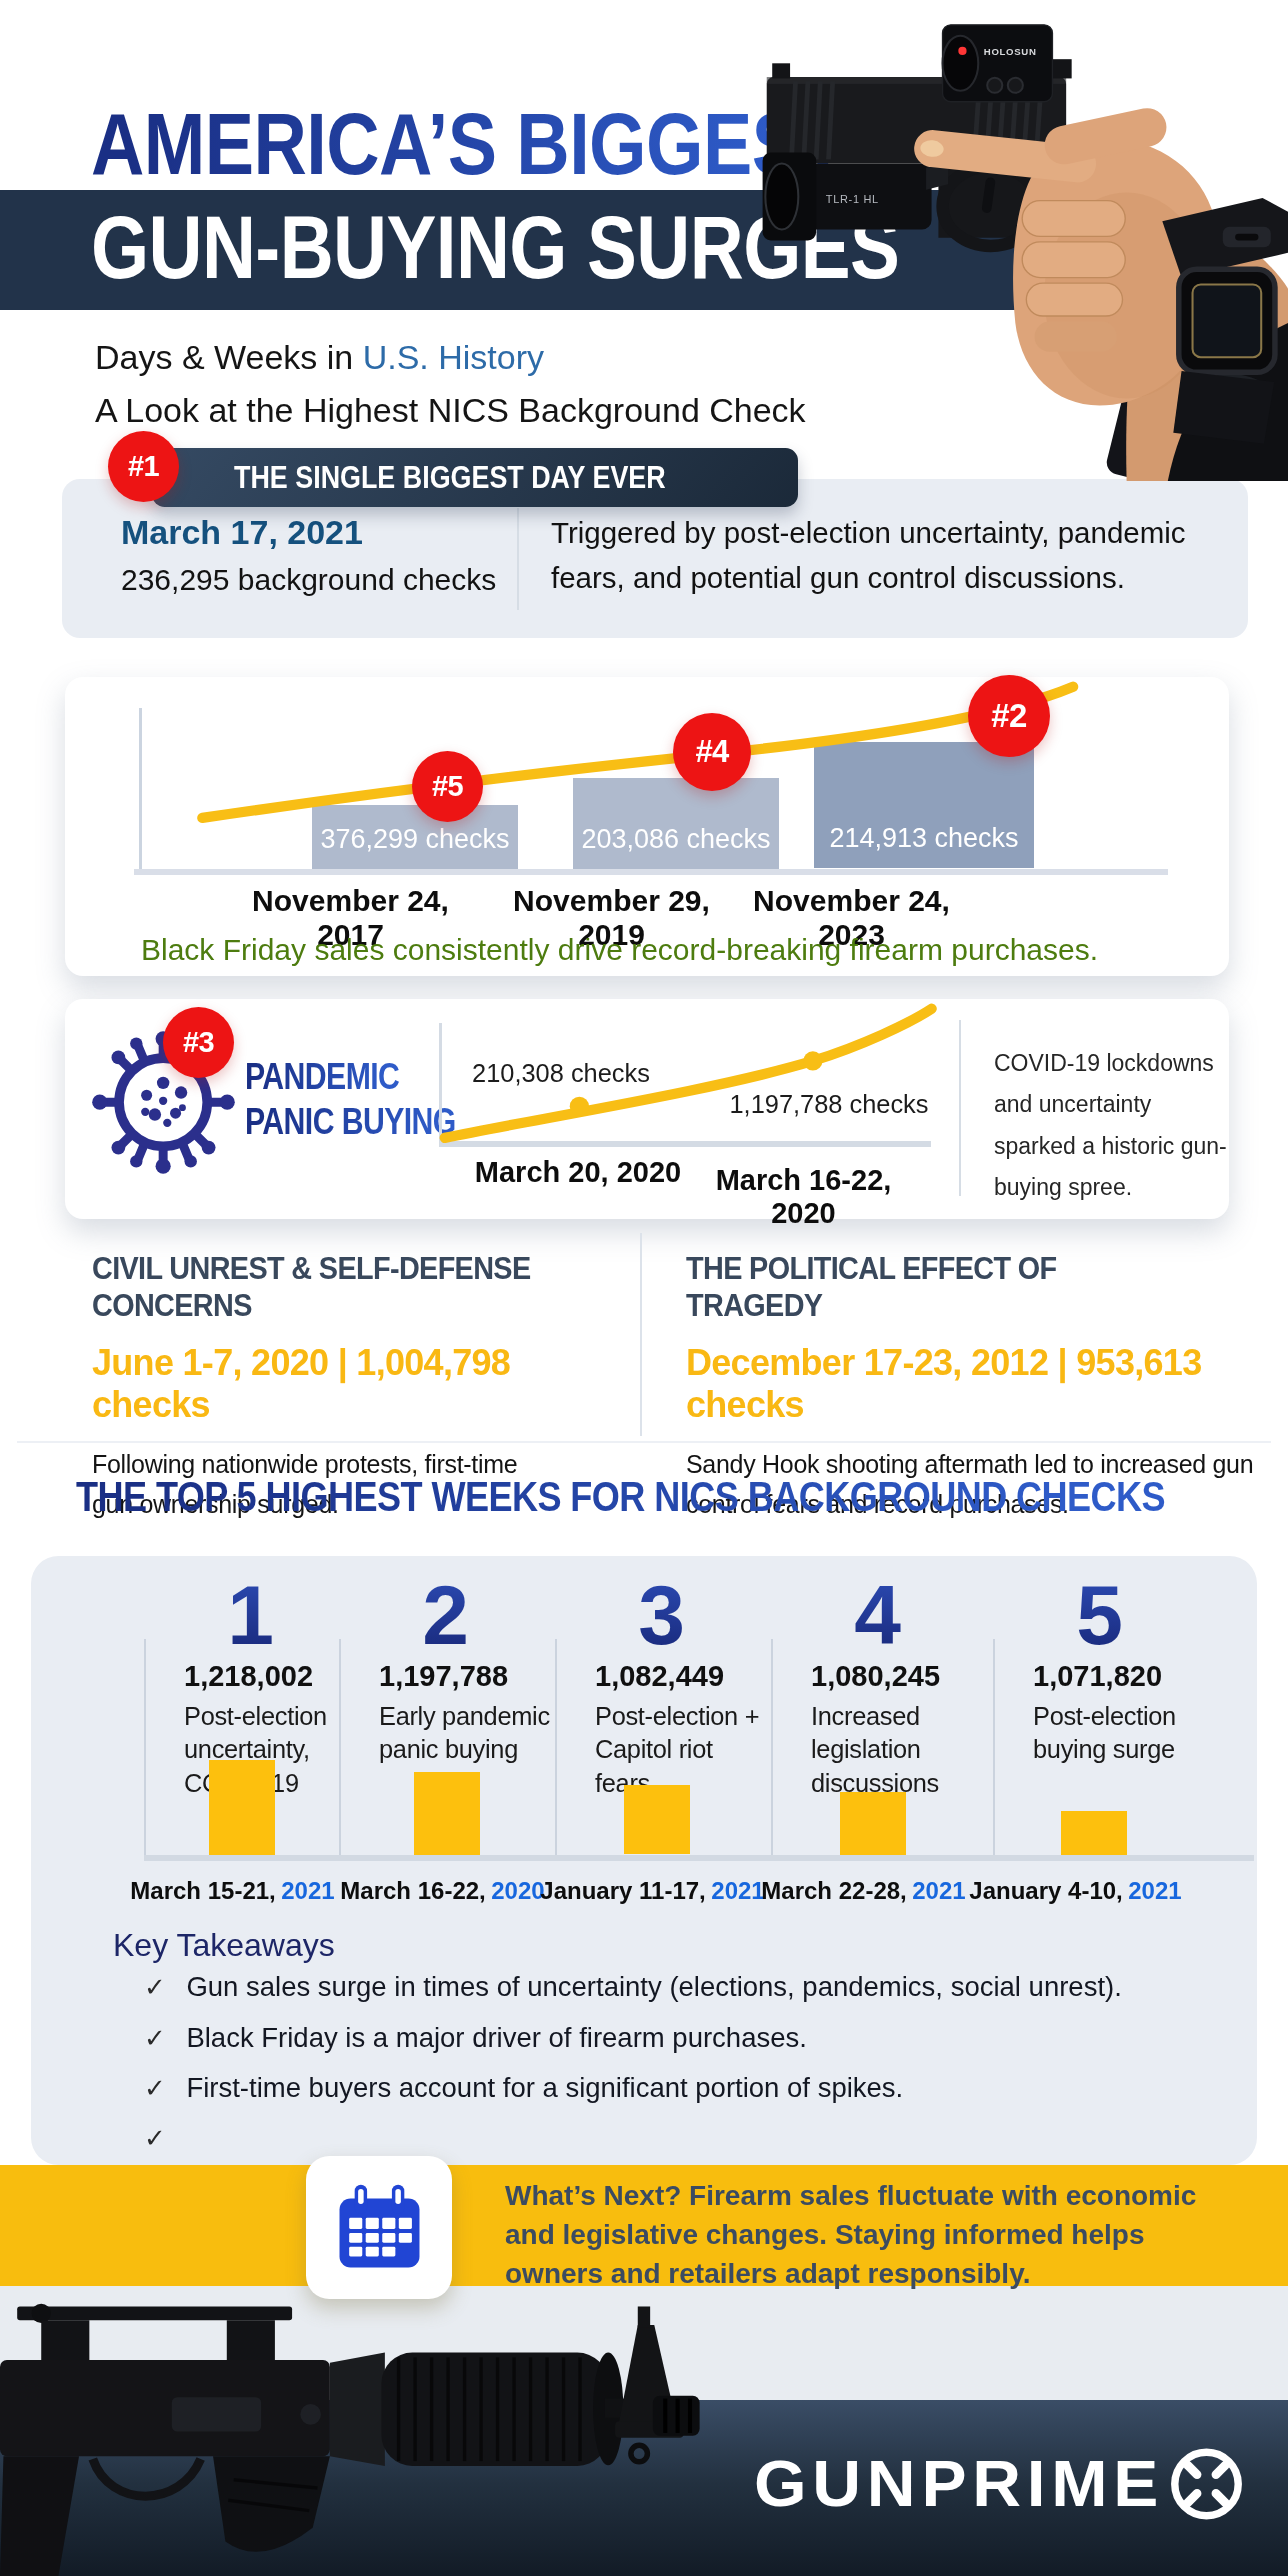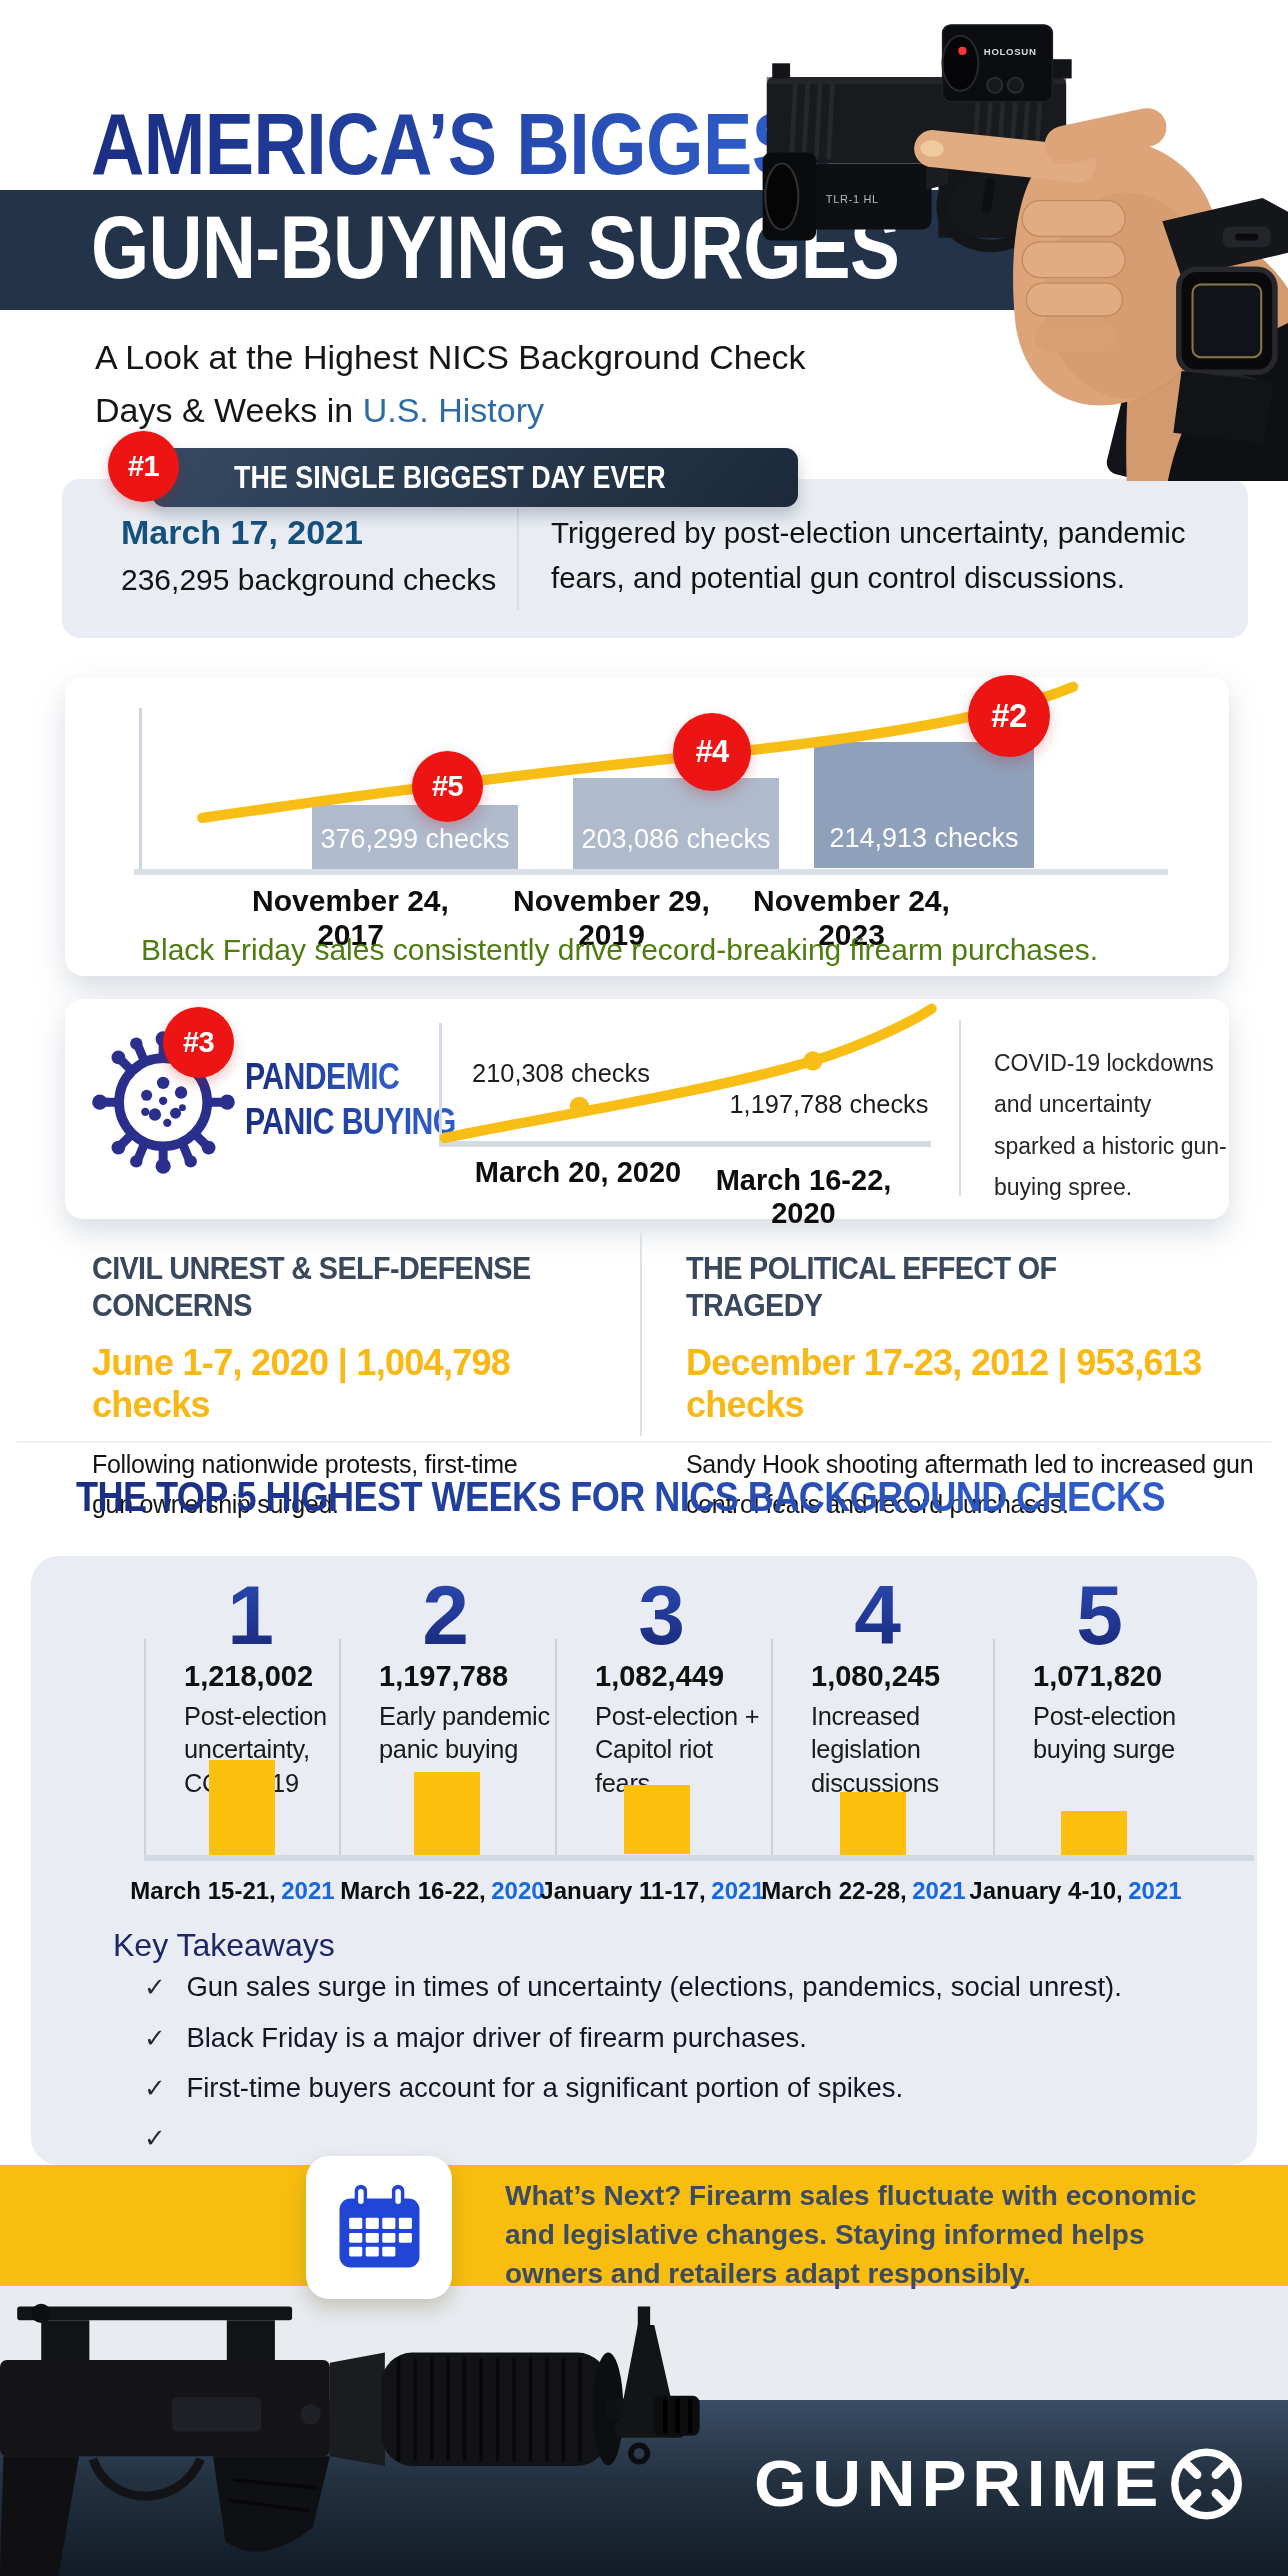--- a/index.html
+++ b/index.html
@@ -105,24 +105,24 @@
       </g>
     <path d="M612,322 L758,288 L795,308 L795,368 L640,404 Z" fill="#15161a"></path>
     <rect x="700" y="330" width="70" height="30" rx="10" fill="#23252b"></rect>
     <rect x="718" y="340" width="34" height="10" rx="5" fill="#0a0a0c"></rect>
     <rect x="636" y="392" width="140" height="150" rx="26" fill="#0a0a0c" stroke="#26282e" stroke-width="8"></rect>
     <rect x="656" y="414" width="100" height="106" rx="12" fill="#10141a" stroke="#8a7748" stroke-width="3"></rect>
     <path d="M640,540 L775,556 L760,646 L628,630 Z" fill="#121317"></path>
   </svg>
 
   <div class="abs" style="left:95px;top:331px;font-size:34px;line-height:1.55;color:#151515;">
-    <div>A Look at the Highest NICS Background Check</div>
     <div>
       <span>Days &amp; Weeks in </span><span style="color:#2D6BA8;">U.S. History</span>
     </div>
+    <div>A Look at the Highest NICS Background Check</div>
   </div>
 
   <div class="badge" style="left:108px;top:431px;width:71px;height:71px;font-size:29px;z-index:3;">
       <span>#1</span>
     </div>
 
   <div class="abs" style="left:152px;top:448px;width:646px;height:59px;border-radius:12.4px;z-index:2;
               background:linear-gradient(130deg,#354A63,#1B2939);box-shadow:0 8.2px 15px rgba(30,45,70,.25);
               display:flex;align-items:center;padding-left:82px;box-sizing:border-box;">
     <span class="cond" style="color:#fff;font-size:32px;font-weight:bold;letter-spacing:0;">THE SINGLE BIGGEST DAY EVER</span>

